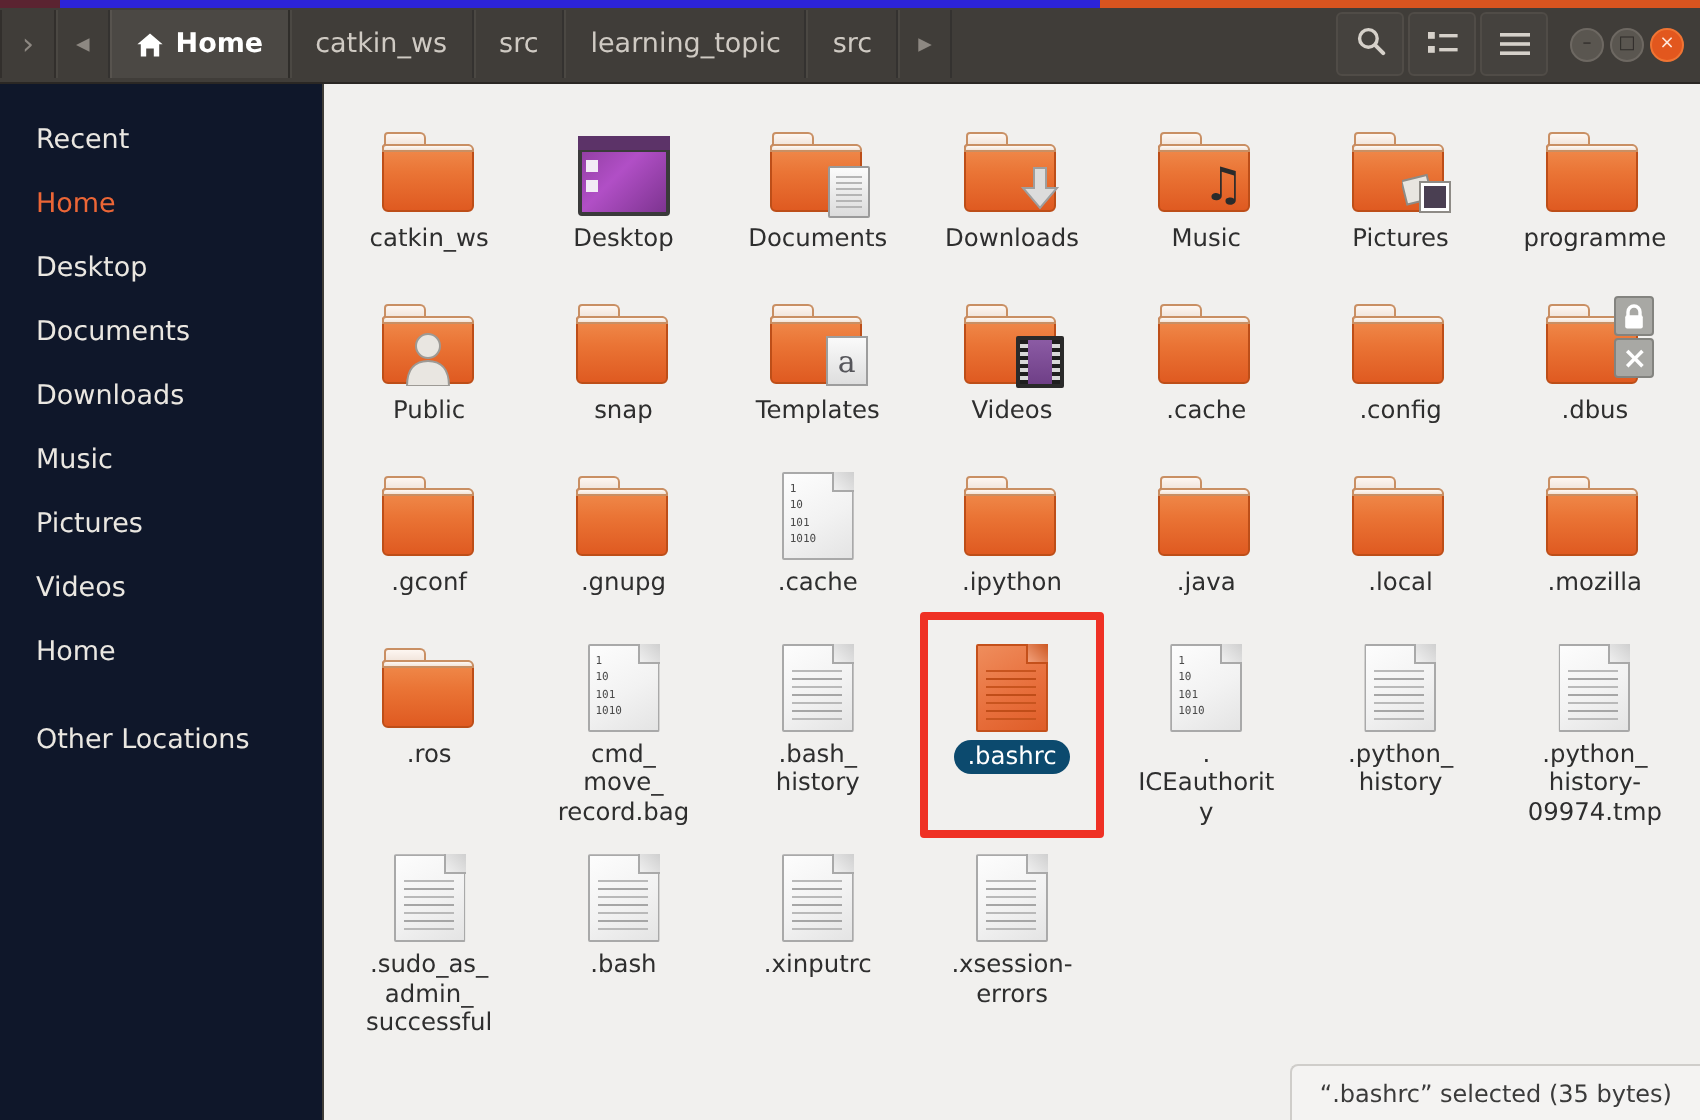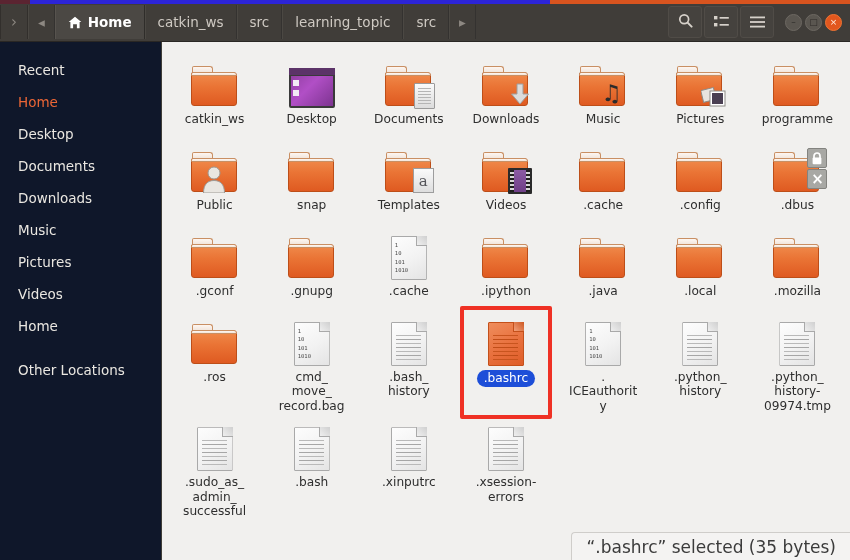--- a/index.html
+++ b/index.html
@@ -140,21 +140,21 @@
     margin-top: 4px;
     font-size: 12.2px;
     color: #2e2e2e;
     text-align: center;
     line-height: 1.18;
     max-width: 86px;
     word-break: break-word;
     white-space: pre-line;
   }
   .cell.selected .label {
-    background: #1d4ed8;
+    background: #0c4a6e;
     color: #ffffff;
     border-radius: 9px;
     padding: 1px 7px 2px 7px;
   }
 
   
   .folder { position: relative; width: 48px; height: 42px; }
   .folder .tab {
     position: absolute; left: 1px; top: 0;
     width: 21px; height: 7px;
@@ -297,21 +297,21 @@
   .statusbar {
     position: absolute;
     right: 0; bottom: 0;
     height: 28px;
     padding: 0 14px;
     display: flex; align-items: center;
     background: #f4f3f2;
     border-top: 1px solid #cfcdca;
     border-left: 1px solid #cfcdca;
     border-top-left-radius: 4px;
-    font-size: 17px;
+    font-size: 12px;
     color: #3b3b3b;
     z-index: 30;
   }
 </style>
 </head>
 <body>
 
 <div id="app">
 
   <div class="desktop-strip">

